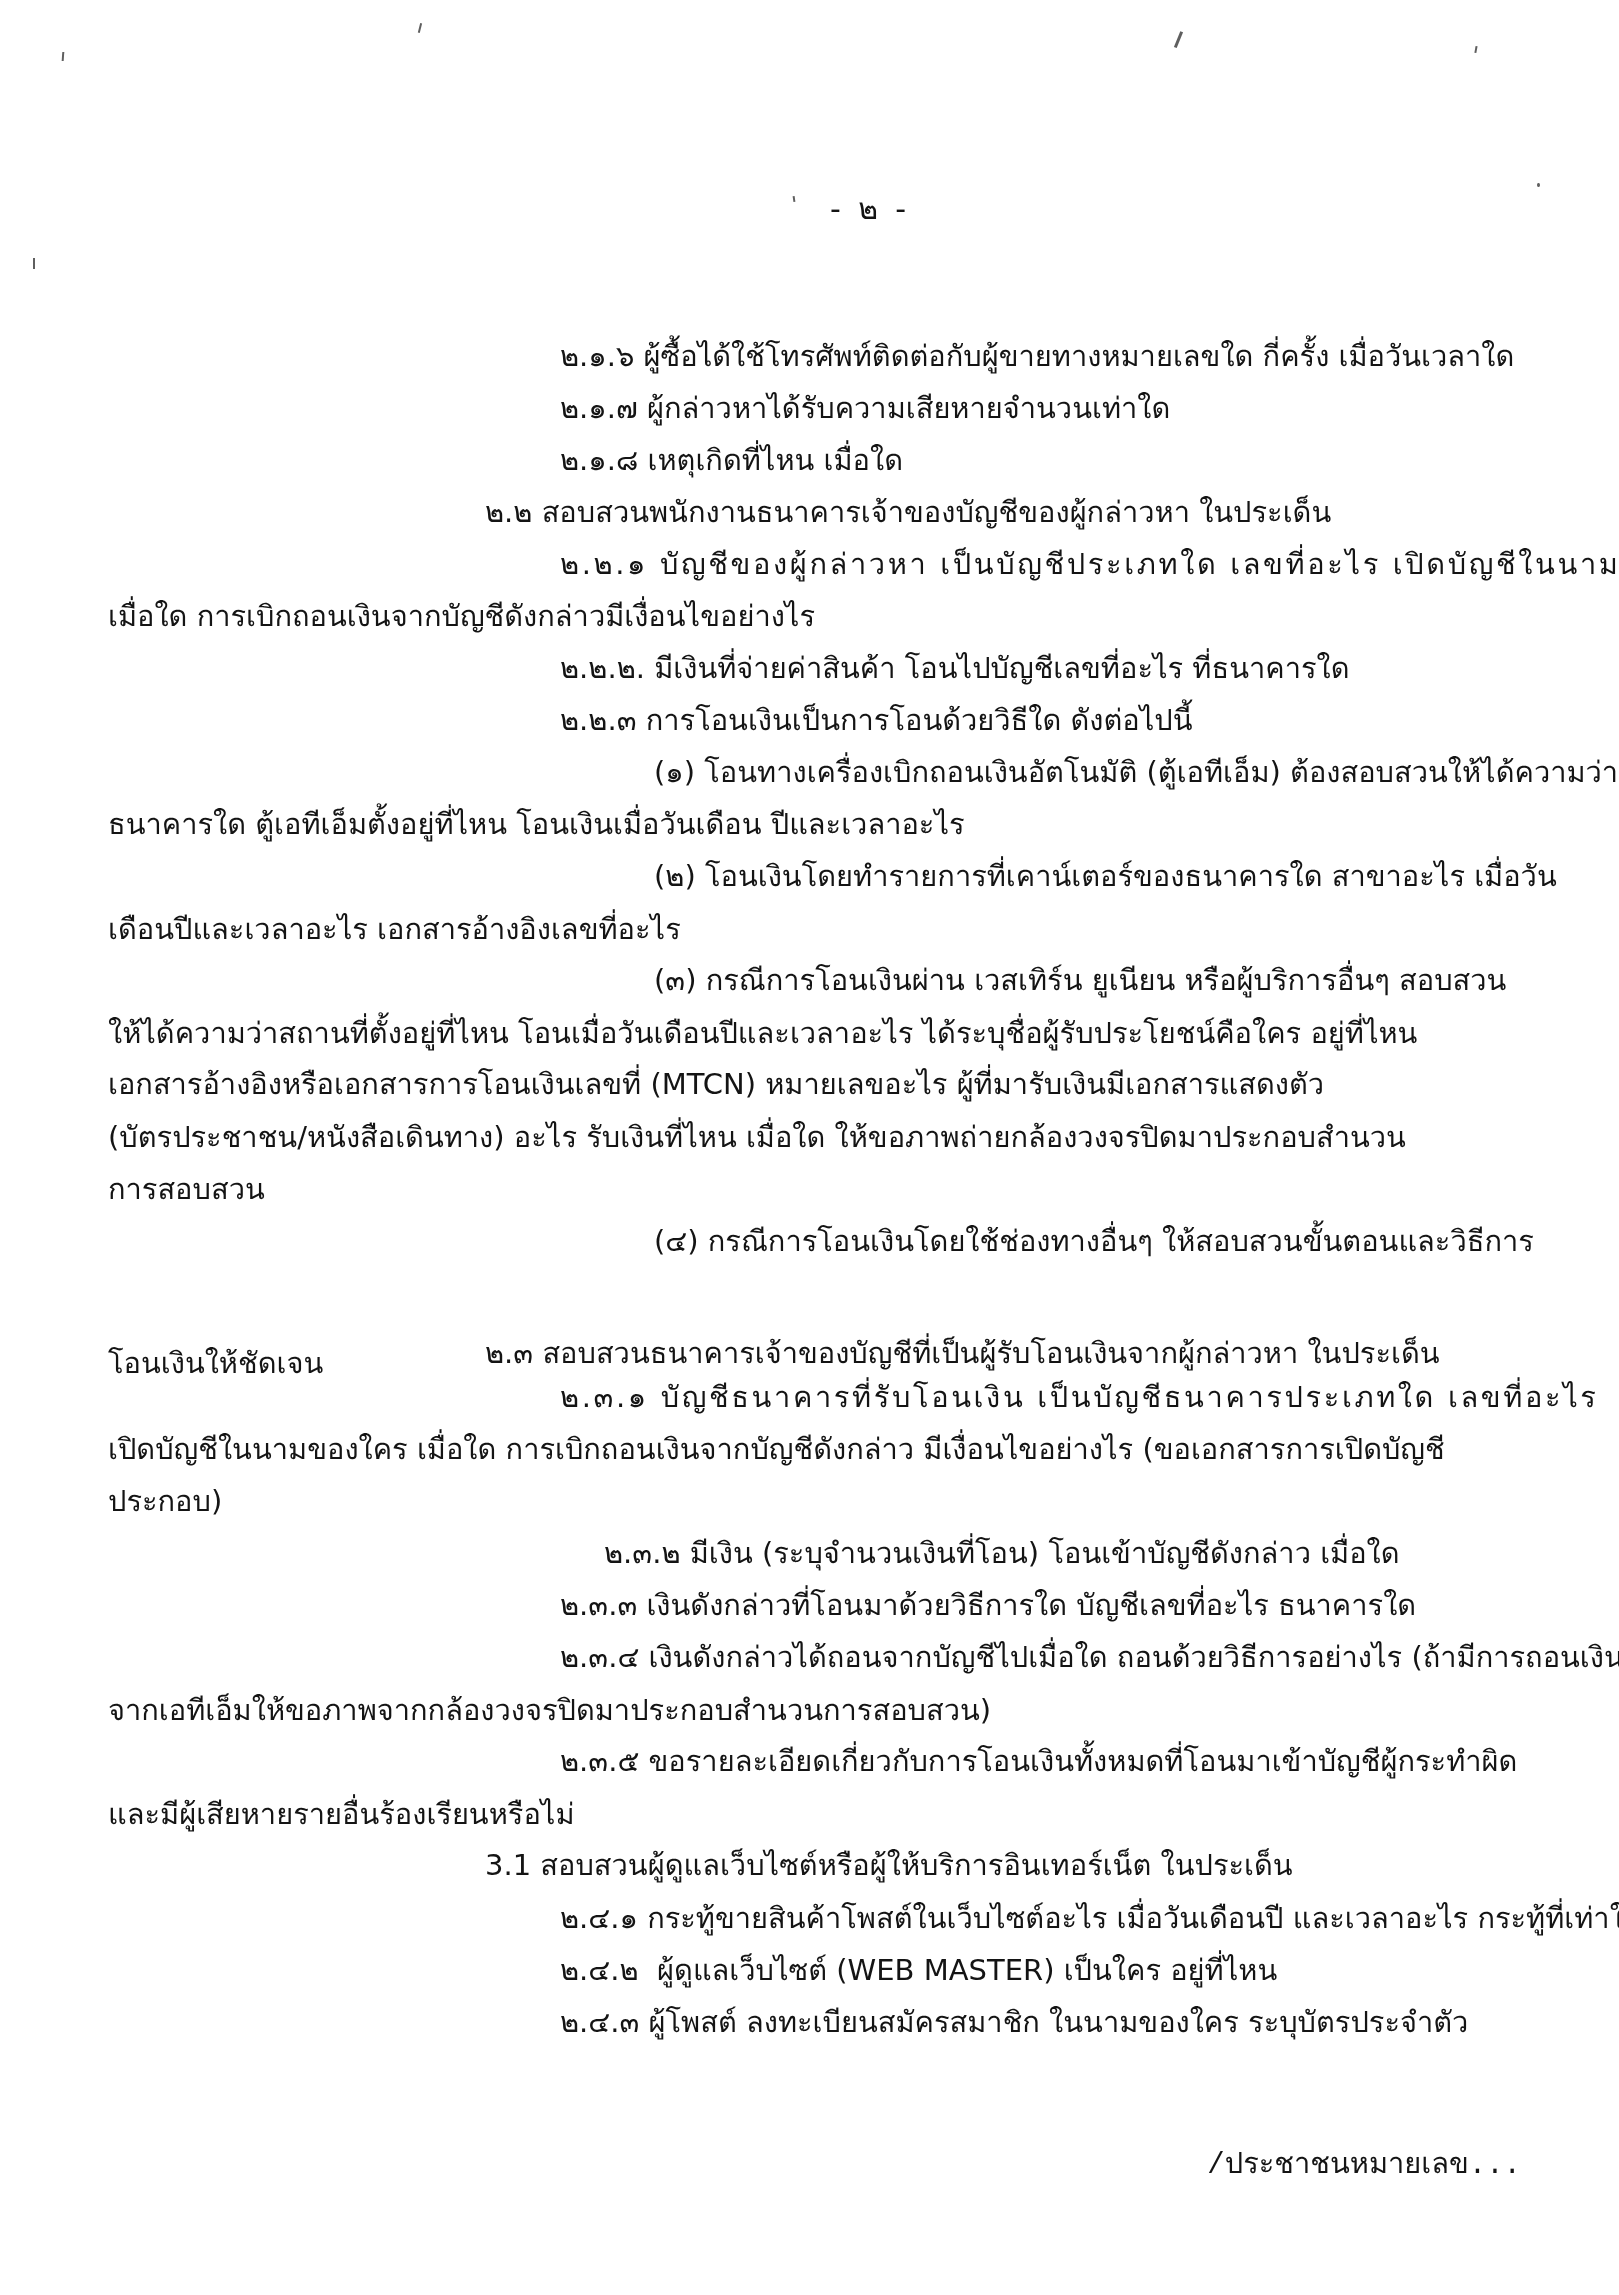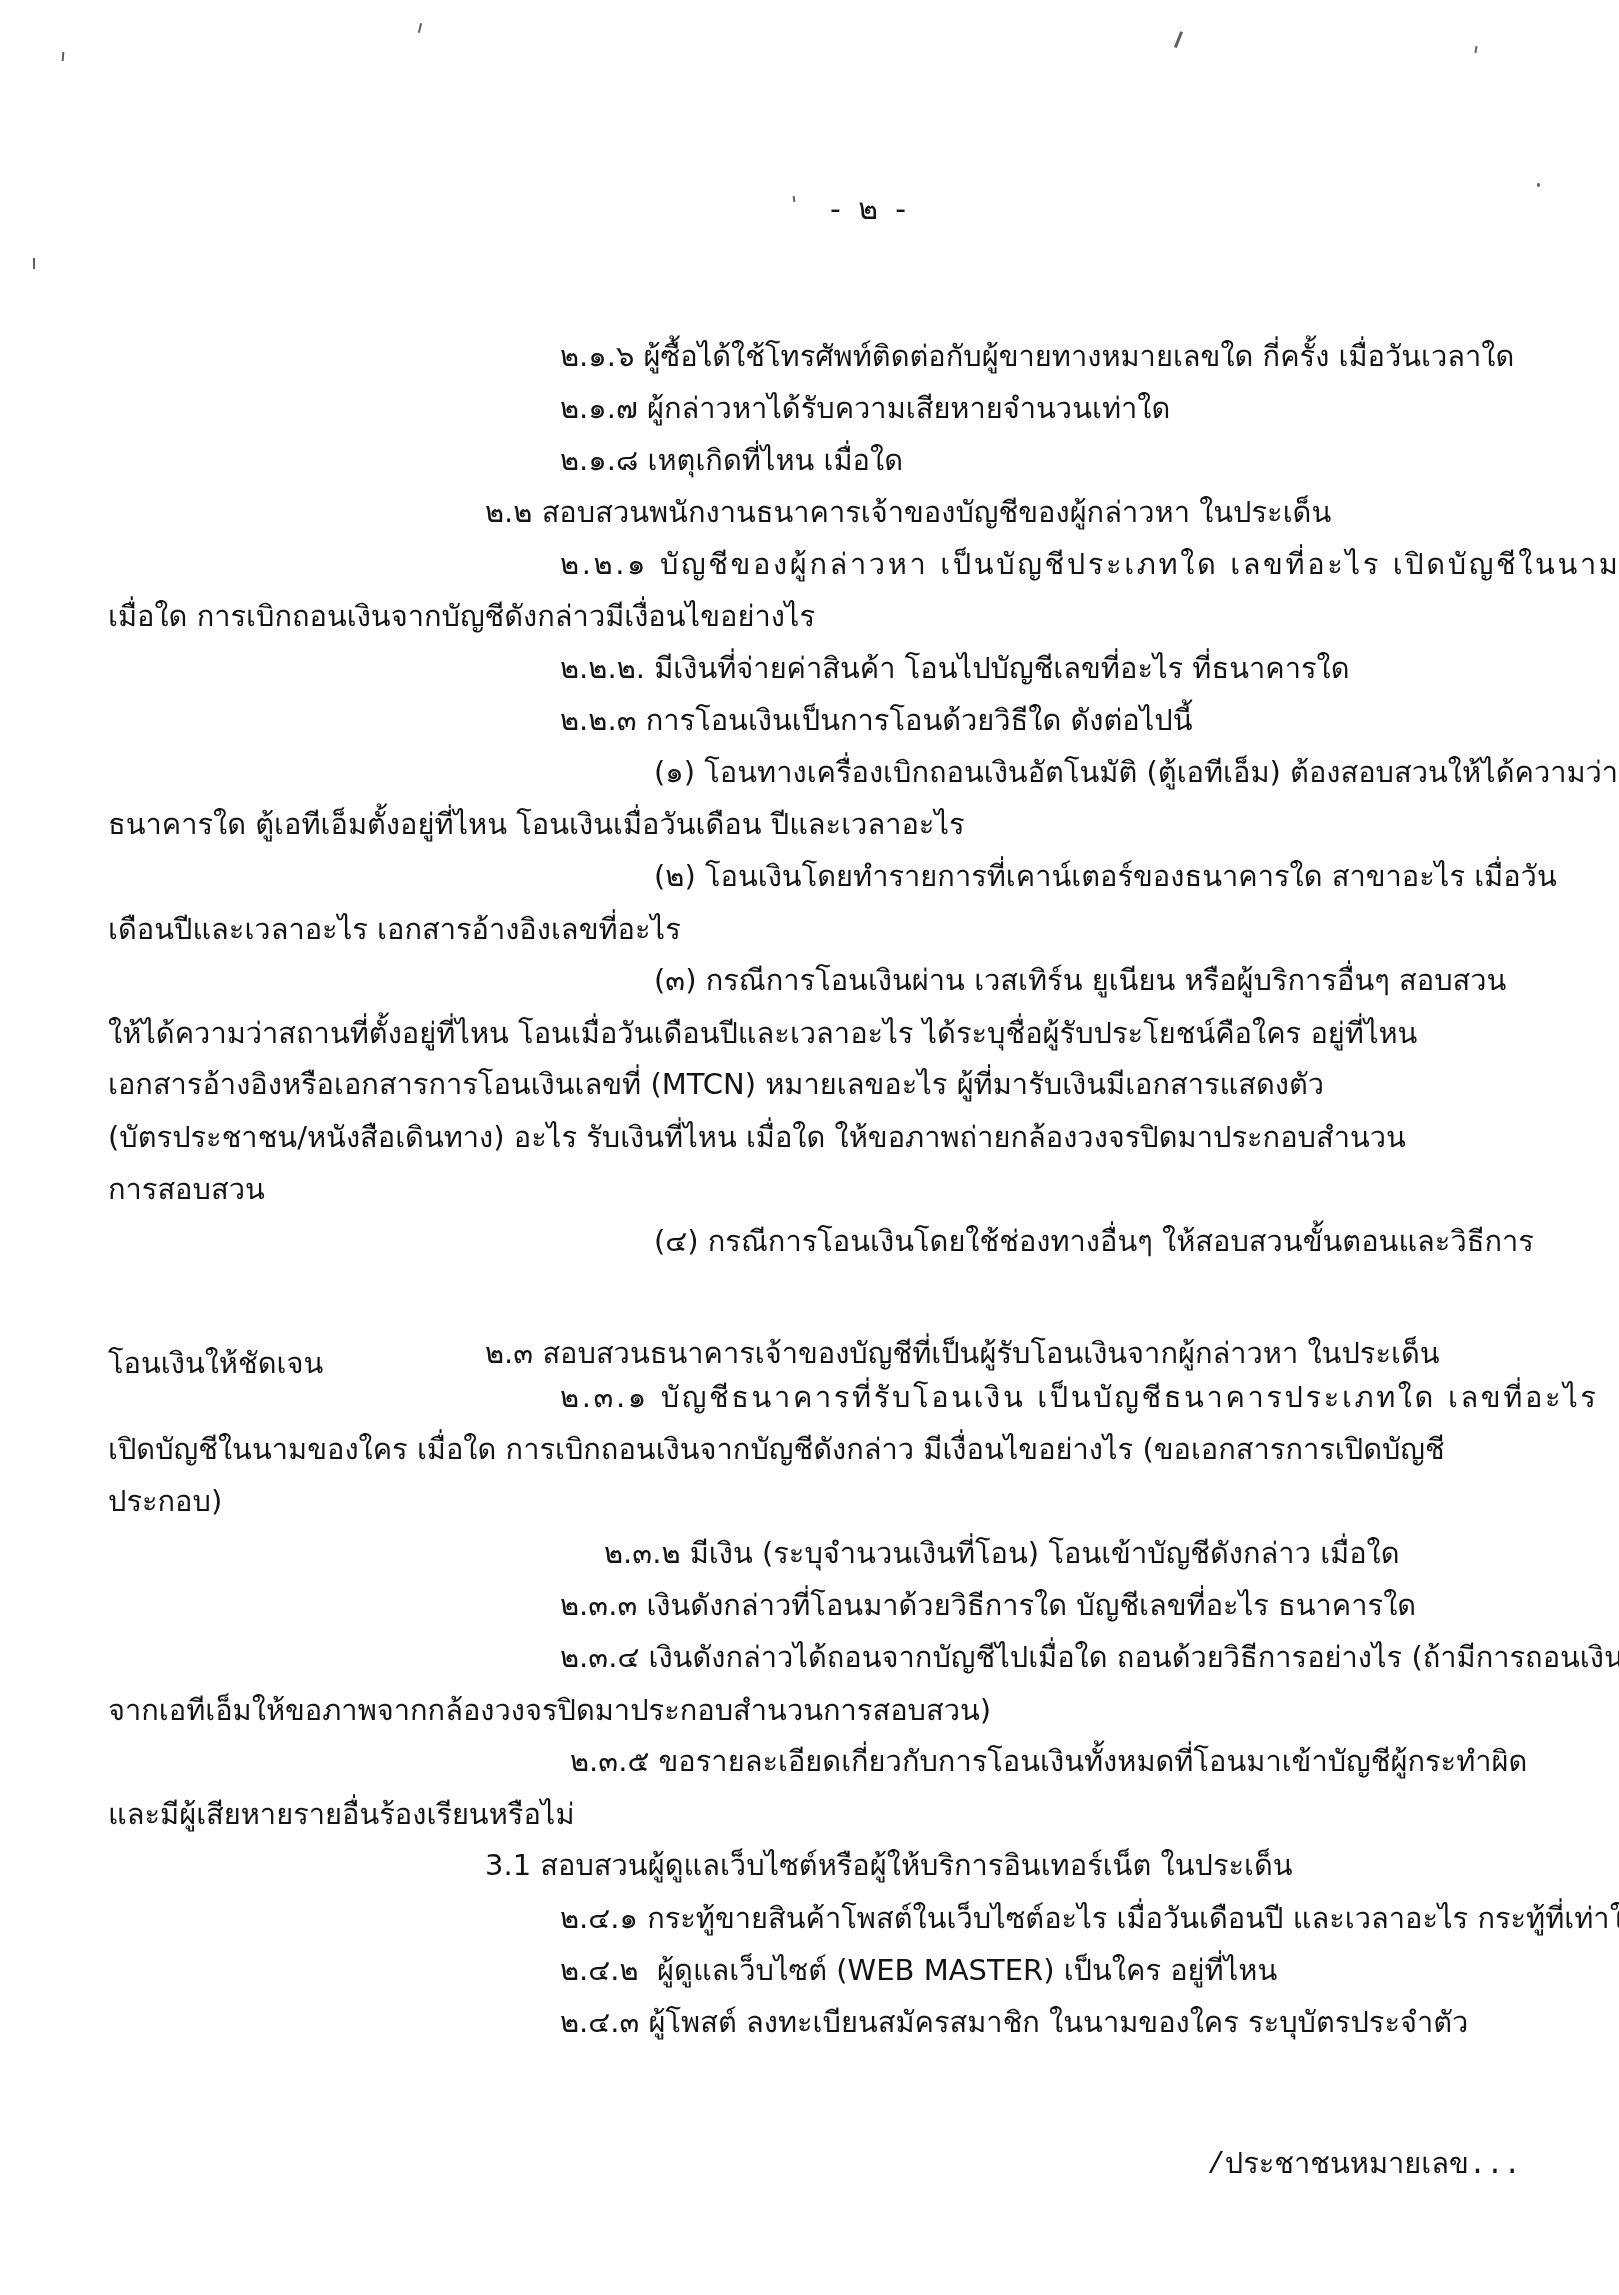--- a/index.html
+++ b/index.html
@@ -87,21 +87,21 @@
       <div class="doc-line indent-paren" style="top: 1222px;">(๔) กรณีการโอนเงินโดยใช้ช่องทางอื่นๆ ให้สอบสวนขั้นตอนและวิธีการ</div>
       <div class="doc-line indent-cont" style="top: 1344px;">โอนเงินให้ชัดเจน</div>
       <div class="doc-line indent-section" style="top: 1326px; margin-top: 8px;">๒.๓ สอบสวนธนาคารเจ้าของบัญชีที่เป็นผู้รับโอนเงินจากผู้กล่าวหา ในประเด็น</div>
       <div class="doc-line indent-item justified" style="top: 1378px;">๒.๓.๑ บัญชีธนาคารที่รับโอนเงิน เป็นบัญชีธนาคารประเภทใด เลขที่อะไร</div>
       <div class="doc-line indent-cont" style="top: 1430px;">เปิดบัญชีในนามของใคร เมื่อใด การเบิกถอนเงินจากบัญชีดังกล่าว มีเงื่อนไขอย่างไร (ขอเอกสารการเปิดบัญชี</div>
       <div class="doc-line indent-cont" style="top: 1482px; text-align: center;">ประกอบ)</div>
       <div class="doc-line indent-item" style="top: 1534px; margin-left: 44px;">๒.๓.๒ มีเงิน (ระบุจำนวนเงินที่โอน) โอนเข้าบัญชีดังกล่าว เมื่อใด</div>
       <div class="doc-line indent-item" style="top: 1586px;">๒.๓.๓ เงินดังกล่าวที่โอนมาด้วยวิธีการใด บัญชีเลขที่อะไร ธนาคารใด</div>
       <div class="doc-line indent-item" style="top: 1638px;">๒.๓.๔ เงินดังกล่าวได้ถอนจากบัญชีไปเมื่อใด ถอนด้วยวิธีการอย่างไร (ถ้ามีการถอนเงิน</div>
       <div class="doc-line indent-cont" style="top: 1691px;">จากเอทีเอ็มให้ขอภาพจากกล้องวงจรปิดมาประกอบสำนวนการสอบสวน)</div>
-      <div class="doc-line indent-item" style="top: 1742px; margin-left: 10px;">๒.๓.๕ ขอรายละเอียดเกี่ยวกับการโอนเงินทั้งหมดที่โอนมาเข้าบัญชีผู้กระทำผิด</div>
+      <div class="doc-line indent-item" style="top: 1742px;">๒.๓.๕ ขอรายละเอียดเกี่ยวกับการโอนเงินทั้งหมดที่โอนมาเข้าบัญชีผู้กระทำผิด</div>
       <div class="doc-line indent-cont" style="top: 1795px;">และมีผู้เสียหายรายอื่นร้องเรียนหรือไม่</div>
       <div class="doc-line indent-section" style="top: 1846px;">3.1 สอบสวนผู้ดูแลเว็บไซต์หรือผู้ให้บริการอินเทอร์เน็ต ในประเด็น</div>
       <div class="doc-line indent-item" style="top: 1899px;">๒.๔.๑ กระทู้ขายสินค้าโพสต์ในเว็บไซต์อะไร เมื่อวันเดือนปี และเวลาอะไร กระทู้ที่เท่าใด</div>
       <div class="doc-line indent-item" style="top: 1951px;">๒.๔.๒  ผู้ดูแลเว็บไซต์ (WEB MASTER) เป็นใคร อยู่ที่ไหน</div>
       <div class="doc-line indent-item" style="top: 2003px;">๒.๔.๓ ผู้โพสต์ ลงทะเบียนสมัครสมาชิก ในนามของใคร ระบุบัตรประจำตัว</div>
     </div>
 
   <div class="footer-note">/ประชาชนหมายเลข...</div>
 
   <div class="speck speck-1"></div>

